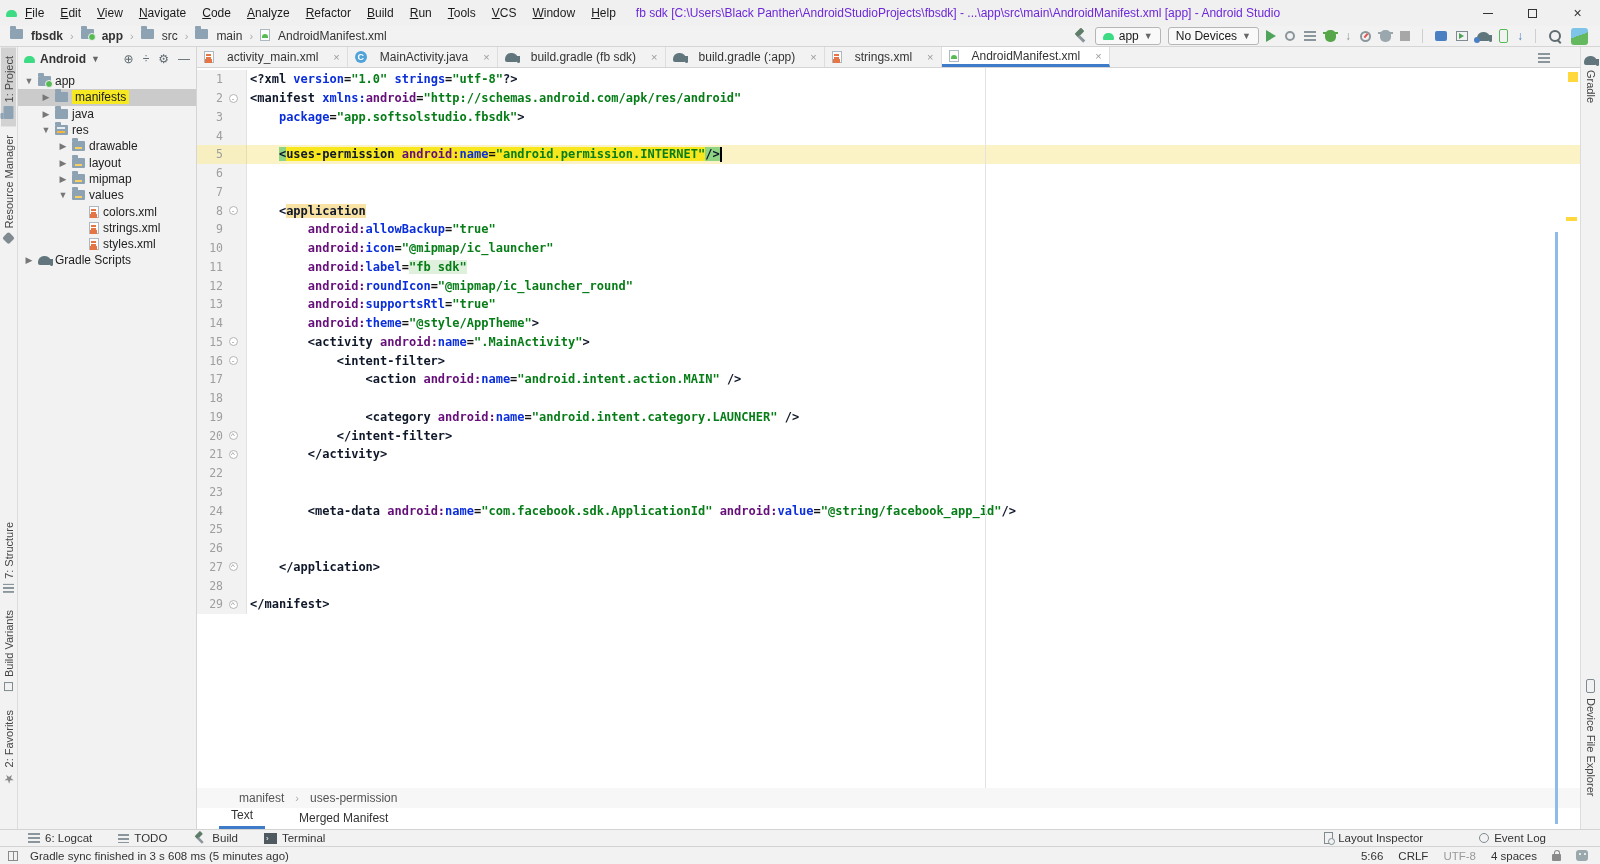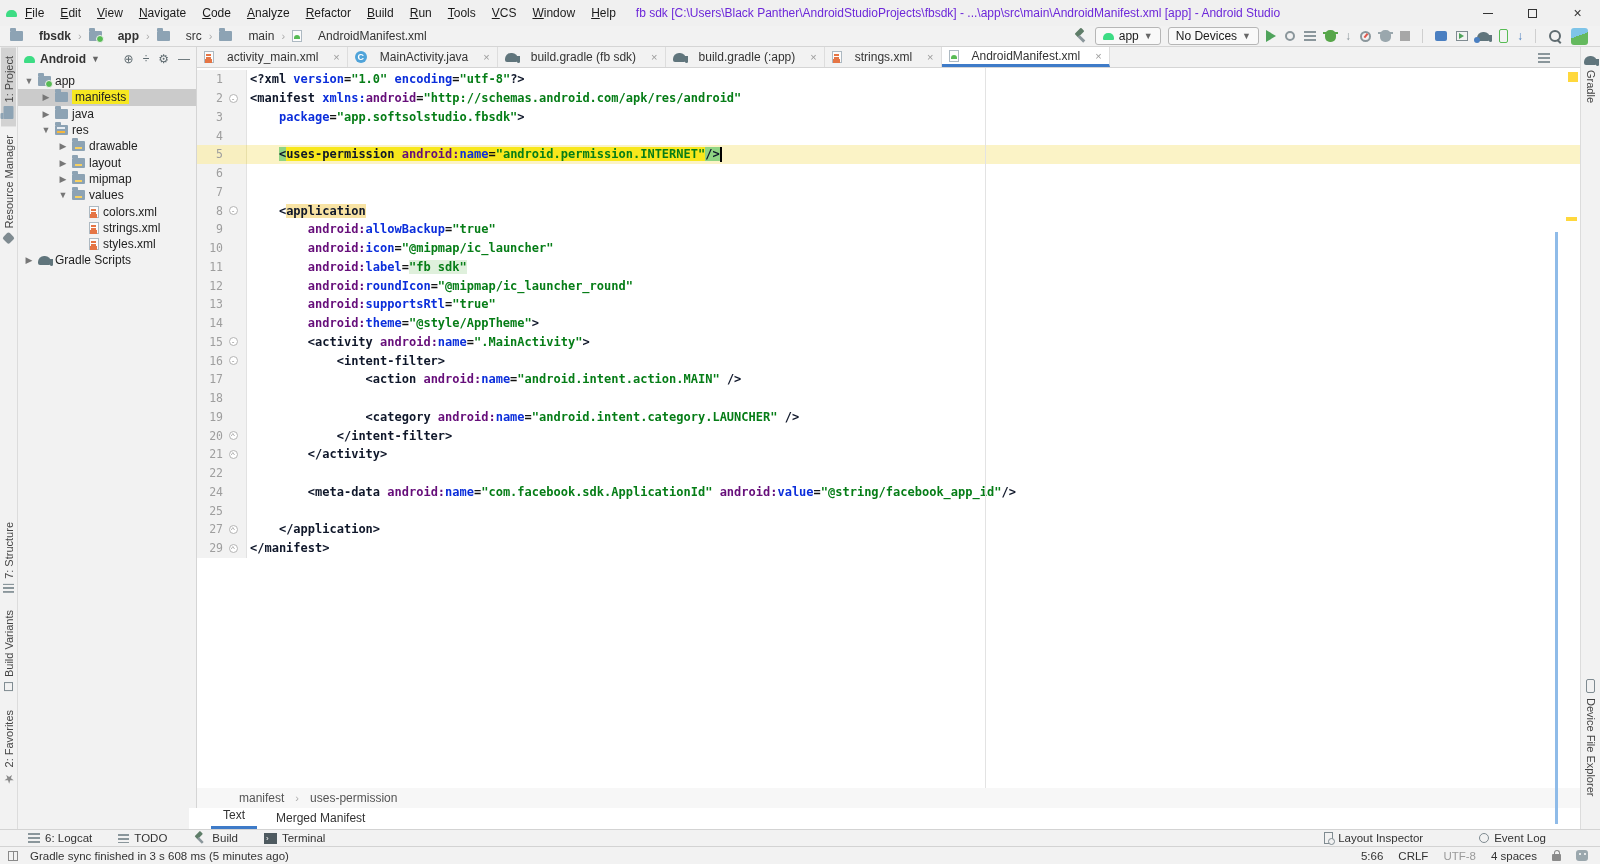--- a/index.html
+++ b/index.html
@@ -13,21 +13,21 @@
 .menu-item{padding:0 8px;line-height:26px;cursor:default}
 .menu-item::first-letter{text-decoration:underline}
 #wintitle{margin-left:12px;color:#6d28d9;white-space:nowrap;font-size:12px}
 #winbtns{position:absolute;right:0;top:0;height:26px;display:flex}
 .winbtn{width:45px;height:26px;display:flex;align-items:center;justify-content:center;font-size:14px;color:#333}
 .i-min{width:10px;height:1px;background:#333;display:inline-block}
 .i-max{width:9px;height:9px;border:1px solid #333;display:inline-block}
 
 #navbar{left:0;top:26px;width:1600px;height:21px;background:#F2F2F2;border-bottom:1px solid #D5D5D5;display:flex;align-items:center;padding-left:8px}
 #crumbs{display:flex;align-items:center;gap:2px}
-.crumb{display:flex;align-items:center;gap:16px;padding:0 2px}
+.crumb{display:flex;align-items:flex-start;gap:8px;padding:0 2px}
 .crumb .lbl{font-size:12px;color:#333}
 .crumb.bold .lbl{font-weight:bold}
 .csep{color:#ABABAB;font-size:11px;margin:0 3px}
 #navtools{margin-left:auto;display:flex;align-items:center;gap:7px;padding-right:12px}
 .combo{border:1px solid #B6B6B6;border-radius:3px;height:18px;display:flex;align-items:center;padding:0 7px;background:#F9F9F9;gap:5px}
 .caret{color:#666;font-size:9px}
 .sepv{width:1px;height:14px;background:#CFCFCF;margin:0 3px}
 
 .i-droid{width:11px;height:7px;background:#3DDC84;border-radius:5px 5px 1px 1px;display:inline-block}
 .i-folder{width:13px;height:10px;background:#8DA3B4;border-radius:1px;position:relative;display:inline-block}
@@ -111,21 +111,21 @@
 .lnum{width:26px;text-align:right;color:#9E9E9E;font:11.5px "DejaVu Sans Mono",monospace;flex:none}
 .fold{width:20px;display:flex;justify-content:center;flex:none}
 .fmark{width:9px;height:9px;border:1px solid #B4B4B4;border-radius:50%;color:#8a8a8a;font-size:8px;line-height:7px;text-align:center;background:#fff}
 .codeln{flex:1;white-space:pre;font:bold 12px "DejaVu Sans Mono",monospace;padding-left:3px;height:100%;display:flex;align-items:center}
 .s-t{color:#0f172a}.s-a{color:#0B2EDB}.s-n{color:#660E7A}.s-v{color:#067D17}.s-p{color:#111}
 .bg-y{background:#F8E71C}.bg-m{background:#8FD483}.bg-tan{background:#F8E3A4}.bg-grn{background:#DFF0DC}
 .caret-bar{display:inline-block;width:2px;height:15px;background:#000;vertical-align:middle}
 #marginline{position:absolute;left:788px;top:0;width:1px;height:720px;background:#E3E3E3}
 
 #crumbs2{left:197px;top:788px;width:1383px;height:20px;background:#F7F7F7;display:flex;align-items:center;padding-left:42px;gap:8px;color:#555}
-#viewtabs{left:189px;top:808px;width:1383px;height:21px;background:#FFF;display:flex;align-items:flex-end;padding-left:22px;gap:7px}
+#viewtabs{left:197px;top:808px;width:1383px;height:21px;background:#FFF;display:flex;align-items:flex-end;padding-left:22px;gap:22px}
 .vtab{padding:2px 12px 4px;font-size:12px;color:#333}
 .vtab.active{border-bottom:3px solid #3E7BC8}
 
 #bottombar{left:0;top:829px;width:1600px;height:17px;background:#F2F2F2;border-top:1px solid #D3D3D3;display:flex;align-items:center;padding:0 28px;font-size:11.5px;color:#333}
 .bitem{display:flex;align-items:center;gap:5px;margin-right:26px}
 #bbright{margin-left:auto;display:flex;align-items:center;gap:30px}
 #statusbar{left:0;top:846px;width:1600px;height:18px;background:#F2F2F2;border-top:1px solid #D3D3D3;display:flex;align-items:center;padding:0 8px;font-size:11.5px;color:#333}
 #statusmsg{margin-left:12px}
 #stright{margin-left:auto;display:flex;align-items:center;gap:15px;padding-right:4px}
 .dim{color:#9A9A9A}
@@ -464,21 +464,21 @@
   </div>
 
 <div id="editor" class="abs">
   <div id="marginline"></div>
   <div id="codelines">
       <div class="crow">
         <span class="gut">
           <span class="lnum">1</span>
           <span class="fold"></span>
         </span>
-        <span class="codeln"><span class="s-t">&lt;?xml</span><span class="s-p"> </span><span class="s-a">version</span><span class="s-p">=</span><span class="s-v">"1.0"</span><span class="s-p"> </span><span class="s-a">encoding</span><span class="s-p">=</span><span class="s-v">"utf-8"</span><span class="s-t">?&gt;</span></span>
+        <span class="codeln"><span class="s-t">&lt;?xml</span><span class="s-p"> </span><span class="s-a">version</span><span class="s-p">=</span><span class="s-v">"1.0"</span><span class="s-p"> </span><span class="s-a">strings</span><span class="s-p">=</span><span class="s-v">"utf-8"</span><span class="s-t">?&gt;</span></span>
       </div>
       <div class="crow">
         <span class="gut">
           <span class="lnum">2</span>
           <span class="fold">
             <span class="fmark">-</span>
           </span>
         </span>
         <span class="codeln"><span class="s-t">&lt;manifest</span><span class="s-p"> </span><span class="s-a">xmlns:</span><span class="s-n">android</span><span class="s-p">=</span><span class="s-v">"http://schemas.android.com/apk/res/android"</span></span>
       </div>
@@ -627,40 +627,61 @@
       </div>
       <div class="crow">
         <span class="gut">
           <span class="lnum">22</span>
           <span class="fold"></span>
         </span>
         <span class="codeln"></span>
       </div>
       <div class="crow">
         <span class="gut">
+          <span class="lnum">23</span>
+          <span class="fold"></span>
+        </span>
+        <span class="codeln"></span>
+      </div>
+      <div class="crow">
+        <span class="gut">
           <span class="lnum">24</span>
           <span class="fold"></span>
         </span>
         <span class="codeln"><span class="s-p">        </span><span class="s-t">&lt;meta-data</span><span class="s-p"> </span><span class="s-n">android:</span><span class="s-a">name</span><span class="s-p">=</span><span class="s-v">"com.facebook.sdk.ApplicationId"</span><span class="s-p"> </span><span class="s-n">android:</span><span class="s-a">value</span><span class="s-p">=</span><span class="s-v">"@string/facebook_app_id"</span><span class="s-t">/&gt;</span></span>
       </div>
       <div class="crow">
         <span class="gut">
           <span class="lnum">25</span>
+          <span class="fold"></span>
+        </span>
+        <span class="codeln"></span>
+      </div>
+      <div class="crow">
+        <span class="gut">
+          <span class="lnum">26</span>
           <span class="fold"></span>
         </span>
         <span class="codeln"></span>
       </div>
       <div class="crow">
         <span class="gut">
           <span class="lnum">27</span>
           <span class="fold">
             <span class="fmark">^</span>
           </span>
         </span>
         <span class="codeln"><span class="s-p">    </span><span class="s-t">&lt;/application&gt;</span></span>
+      </div>
+      <div class="crow">
+        <span class="gut">
+          <span class="lnum">28</span>
+          <span class="fold"></span>
+        </span>
+        <span class="codeln"></span>
       </div>
       <div class="crow">
         <span class="gut">
           <span class="lnum">29</span>
           <span class="fold">
             <span class="fmark">^</span>
           </span>
         </span>
         <span class="codeln"><span class="s-t">&lt;/manifest&gt;</span></span>
       </div>

